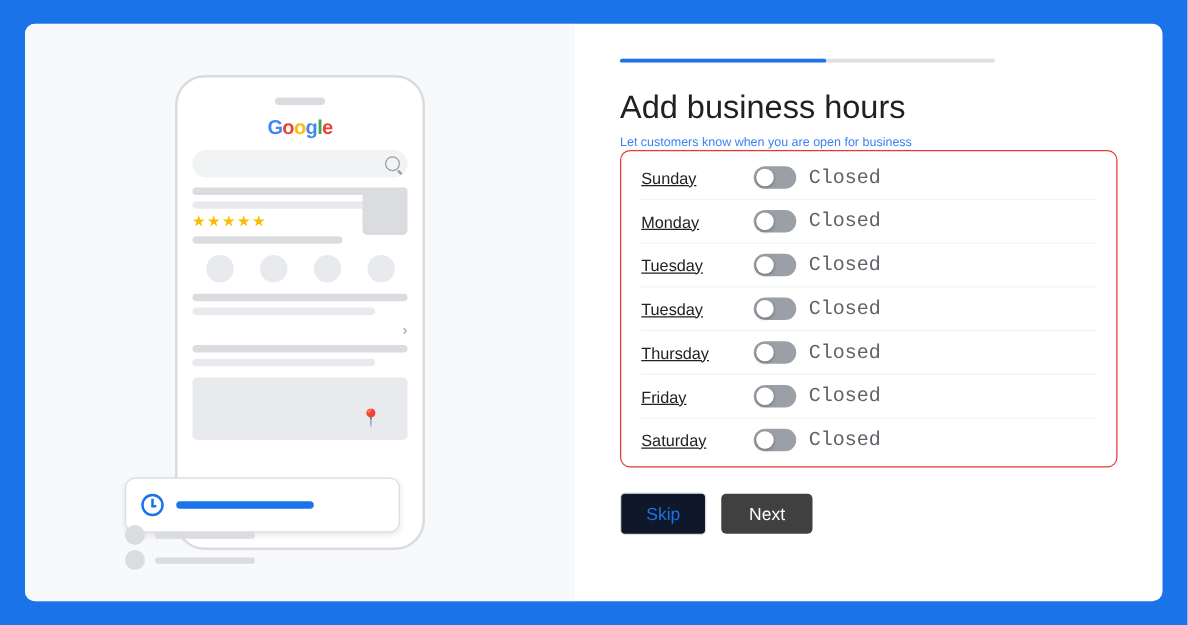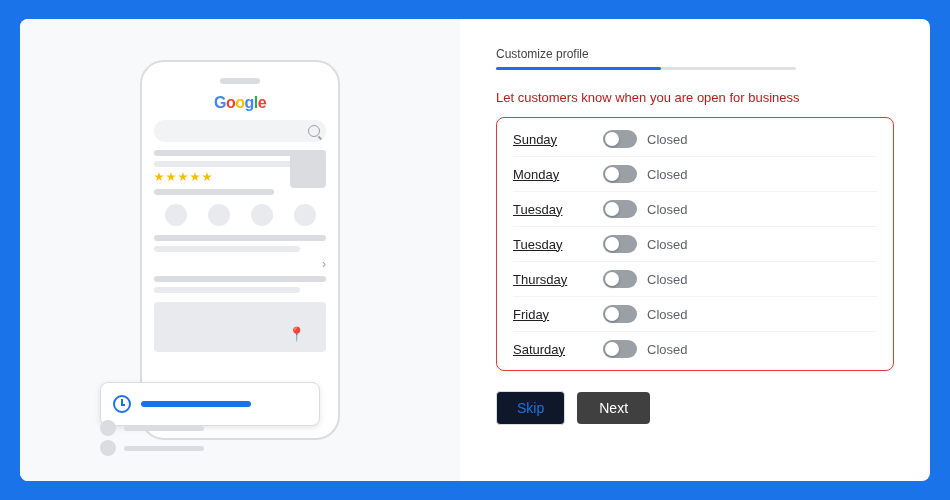--- a/index.html
+++ b/index.html
@@ -281,23 +281,23 @@
       background: #1a73e8;
       border-radius: 2px;
     }
     .page-title {
       font-size: 26px;
       font-weight: 400;
       color: #202124;
       margin-bottom: 8px;
     }
     .page-subtitle {
-      font-size: 13px;
-      color: #b91c1c;
-      margin-bottom: 12px;
+      font-size: 10px;
+      color: #3b82f6;
+      margin-bottom: 0;
     }
     .learn-more-link {
       font-size: 13px;
       color: #1a73e8;
       text-decoration: none;
       cursor: pointer;
       margin-bottom: 16px;
       display: inline-block;
     }
     
@@ -335,23 +335,24 @@
       width: 14px;
       height: 14px;
       background: #ffffff;
       border-radius: 50%;
       position: absolute;
       top: 2px;
       left: 2px;
       box-shadow: 0 1px 3px rgba(0,0,0,0.3);
     }
     .closed-label {
-      font-size: 13px;
+      font-size: 16px;
       color: #5f6368;
       margin-left: 10px;
+      font-family: Liberation Mono, monospace;
     }
     
     .bottom-buttons {
       display: flex;
       gap: 12px;
       align-items: center;
     }
     .btn-skip {
       padding: 8px 20px;
       border: 1px solid #dadce0;
@@ -436,26 +437,26 @@
       </div>
       <div class="phone-bottom-item">
         <div class="bottom-circle"></div>
         <div class="bottom-line"></div>
       </div>
     </div>
   </div>
 
   <div class="right-panel">
     <div class="progress-section">
-      <div class="progress-label">Customize profile</div>
       <div class="progress-bar-track">
         <div class="progress-bar-fill" style="width:55%"></div>
       </div>
     </div>
 
+    <h1 class="page-title">Add business hours</h1>
     <p class="page-subtitle">Let customers know when you are open for business</p>
 
     <div class="hours-table" id="hours-table">
 
     <div class="hours-row">
           <span class="day-label">Sunday</span>
           <div class="toggle-switch">
             <div class="toggle-knob"></div>
           </div>
           <span class="closed-label">Closed</span>

